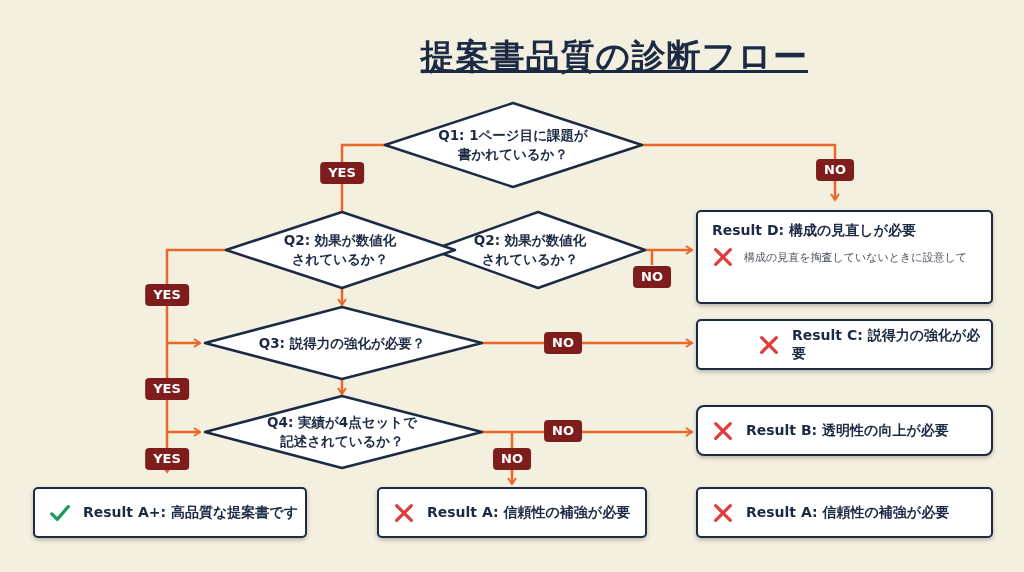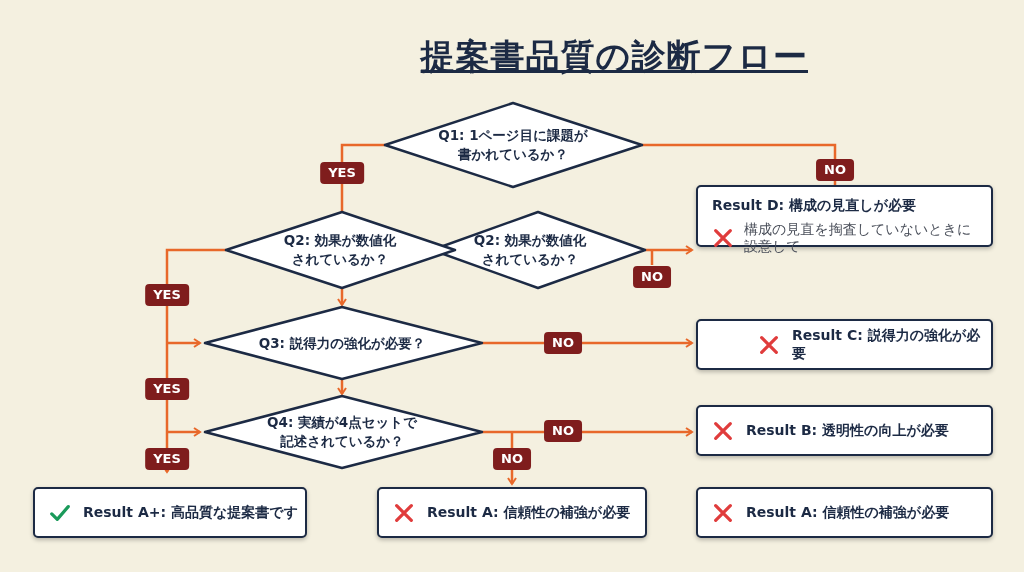--- a/index.html
+++ b/index.html
@@ -30,21 +30,21 @@
       position: absolute; background: #fff; border: 2px solid #1c2a44;
       border-radius: 5px; box-shadow: 0 2px 4px rgba(0,0,0,0.25);
       display: flex; align-items: center; box-sizing: border-box;
       color: #1c2a44; font-size: 14px; font-weight: bold;
     }
     .result .icon { width: 22px; height: 22px; margin: 0 12px 0 14px; flex: none; }
     .resultD { display: block; padding: 10px 14px; }
     .resultD .rtitle { font-size: 14px; font-weight: bold; margin-bottom: 6px; }
     .resultD .rbody { display: flex; align-items: center; }
     .resultD .icon { margin: 0 10px 0 0; }
-    .resultD .desc { font-size: 14px; font-weight: normal; color: #4a4f5a; line-height: 17px; }
+    .resultD .desc { font-size: 11px; font-weight: normal; color: #4a4f5a; line-height: 17px; }
   </style>
 </head>
 <body>
 
 <div class="title">提案書品質の診断フロー</div>
 
 <svg class="flow" width="1024" height="572">
   <defs>
     <marker id="arr" markerWidth="10" markerHeight="10" refX="7" refY="5" orient="auto" markerUnits="userSpaceOnUse">
       <path d="M1,1 L7,5 L1,9" fill="none" stroke="#e8682a" stroke-width="2"></path>
@@ -105,40 +105,40 @@
 <div class="tag" style="left:342px; top:173px;">YES</div>
 <div class="tag" style="left:835px; top:170px;">NO</div>
 <div class="tag" style="left:652px; top:277px;">NO</div>
 <div class="tag" style="left:167px; top:295px;">YES</div>
 <div class="tag" style="left:167px; top:389px;">YES</div>
 <div class="tag" style="left:167px; top:459px;">YES</div>
 <div class="tag" style="left:563px; top:343px;">NO</div>
 <div class="tag" style="left:563px; top:431px;">NO</div>
 <div class="tag" style="left:512px; top:459px;">NO</div>
 
-<div class="result resultD" style="left:696px; top:185px; width:297px; height:62px;">
+<div class="result resultD" style="left:696px; top:210px; width:297px; height:94px;">
   <div class="rtitle">Result D: 構成の見直しが必要</div>
   <div class="rbody">
     <svg class="icon" viewBox="0 0 24 24">
       <path d="M4,4 L20,20 M20,4 L4,20" stroke="#e03c3c" stroke-width="3.5" stroke-linecap="round"></path>
     </svg>
     <div class="desc">
       <div>構成の見直を掏査していないときに設意して</div>
     </div>
   </div>
 </div>
 
 <div class="result" style="left:696px; top:319px; width:297px; height:51px;padding-left:46px;">
   <svg class="icon" viewBox="0 0 24 24">
     <path d="M4,4 L20,20 M20,4 L4,20" stroke="#e03c3c" stroke-width="3.5" stroke-linecap="round"></path>
   </svg>
   <span>Result C: 説得力の強化が必要</span>
 </div>
 
-<div class="result" style="left:696px; top:405px; width:297px; height:51px;">
+<div class="result" style="left:696px; top:405px; width:297px; height:51px;border-radius:8px;">
   <svg class="icon" viewBox="0 0 24 24">
     <path d="M4,4 L20,20 M20,4 L4,20" stroke="#e03c3c" stroke-width="3.5" stroke-linecap="round"></path>
   </svg>
   <span>Result B: 透明性の向上が必要</span>
 </div>
 
 <div class="result" style="left:33px; top:487px; width:274px; height:51px;">
   <svg class="icon" viewBox="0 0 24 24">
     <path d="M3,13 L9,19 L21,5" fill="none" stroke="#1a9a5a" stroke-width="3.5" stroke-linecap="round" stroke-linejoin="round"></path>
   </svg>

